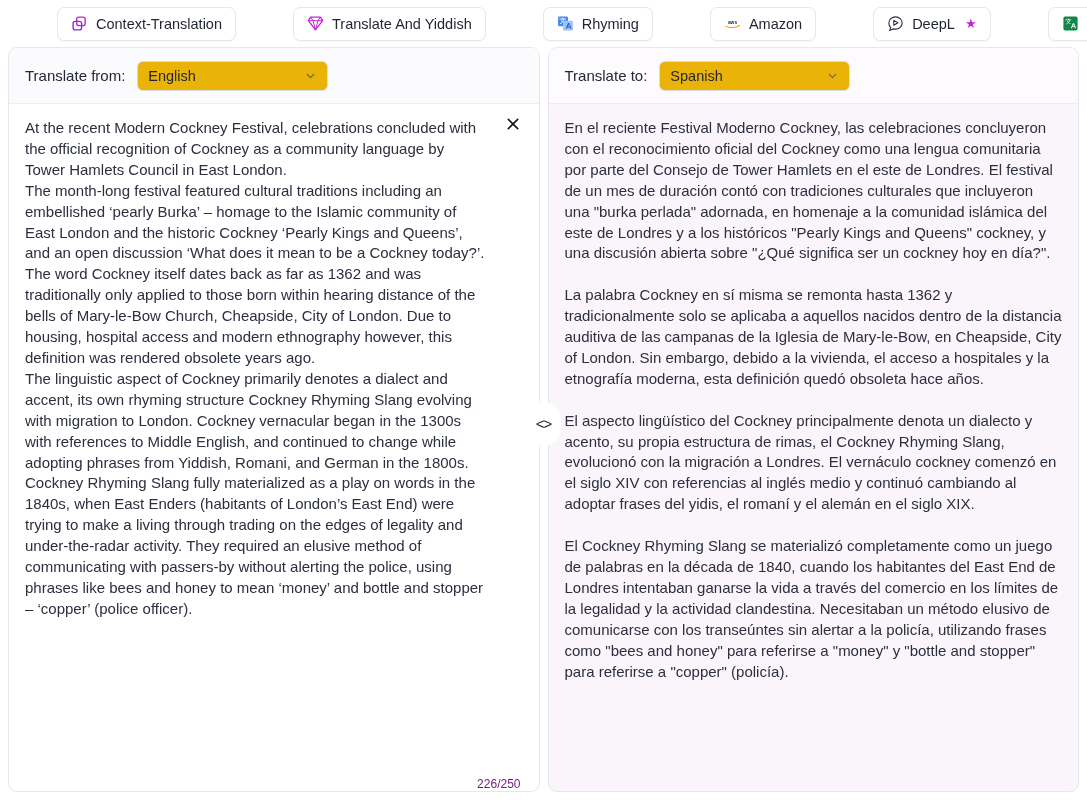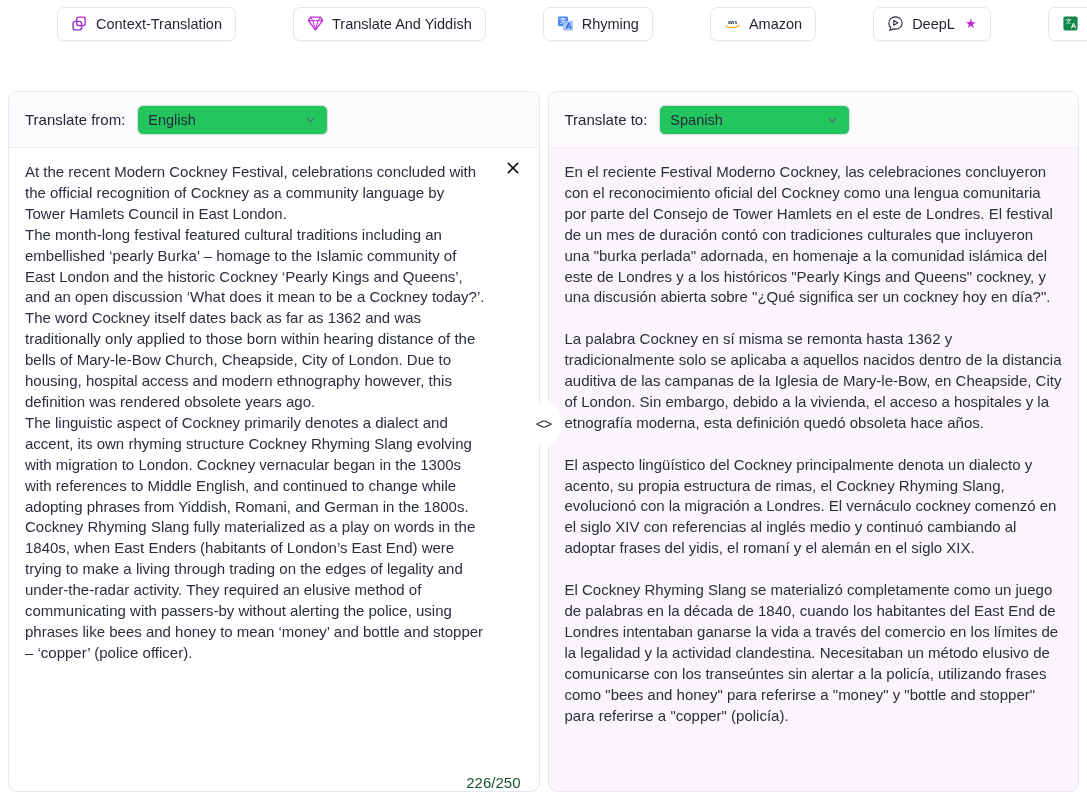--- a/index.html
+++ b/index.html
@@ -56,21 +56,20 @@
   .panel {
     position: relative;
     flex: 1 1 0;
     min-width: 0;
     border: 1px solid #e7e7ef;
     border-radius: 9px;
     background: #ffffff;
     display: flex;
     flex-direction: column;
     overflow: hidden;
-    margin-top: 44px;
   }
   .panel.target { background: #faf5fb; }
 
   .lang-bar {
     display: flex;
     align-items: center;
     gap: 12px;
     height: 56px;
     flex: 0 0 56px;
     padding: 0 16px;
@@ -81,21 +80,21 @@
   .lang-label {
     font-size: 15px;
     color: #232838;
   }
   .lang-select {
     position: relative;
     width: 191px;
     height: 30px;
     border: 1px solid #dcdce6;
     border-radius: 6px;
-    background: #22c55e;
+    background: #eab308;
     display: flex;
     align-items: center;
     padding: 0 10px;
     font-size: 14.5px;
     color: #232838;
     cursor: pointer;
   }
   .lang-select .chev {
     position: absolute;
     right: 10px;
@@ -132,22 +131,22 @@
     justify-content: center;
     cursor: pointer;
     background: transparent;
     border: 0;
     padding: 0;
   }
   .counter {
     position: absolute;
     right: 18px;
     bottom: 0px;
-    font-size: 15px;
-    color: #14532d;
+    font-size: 12px;
+    color: #701a75;
     text-align: right;
   }
   .counter-wrap {
     position: relative;
     flex: 0 0 40px;
     height: 40px;
   }
 
   
   .splitter {

